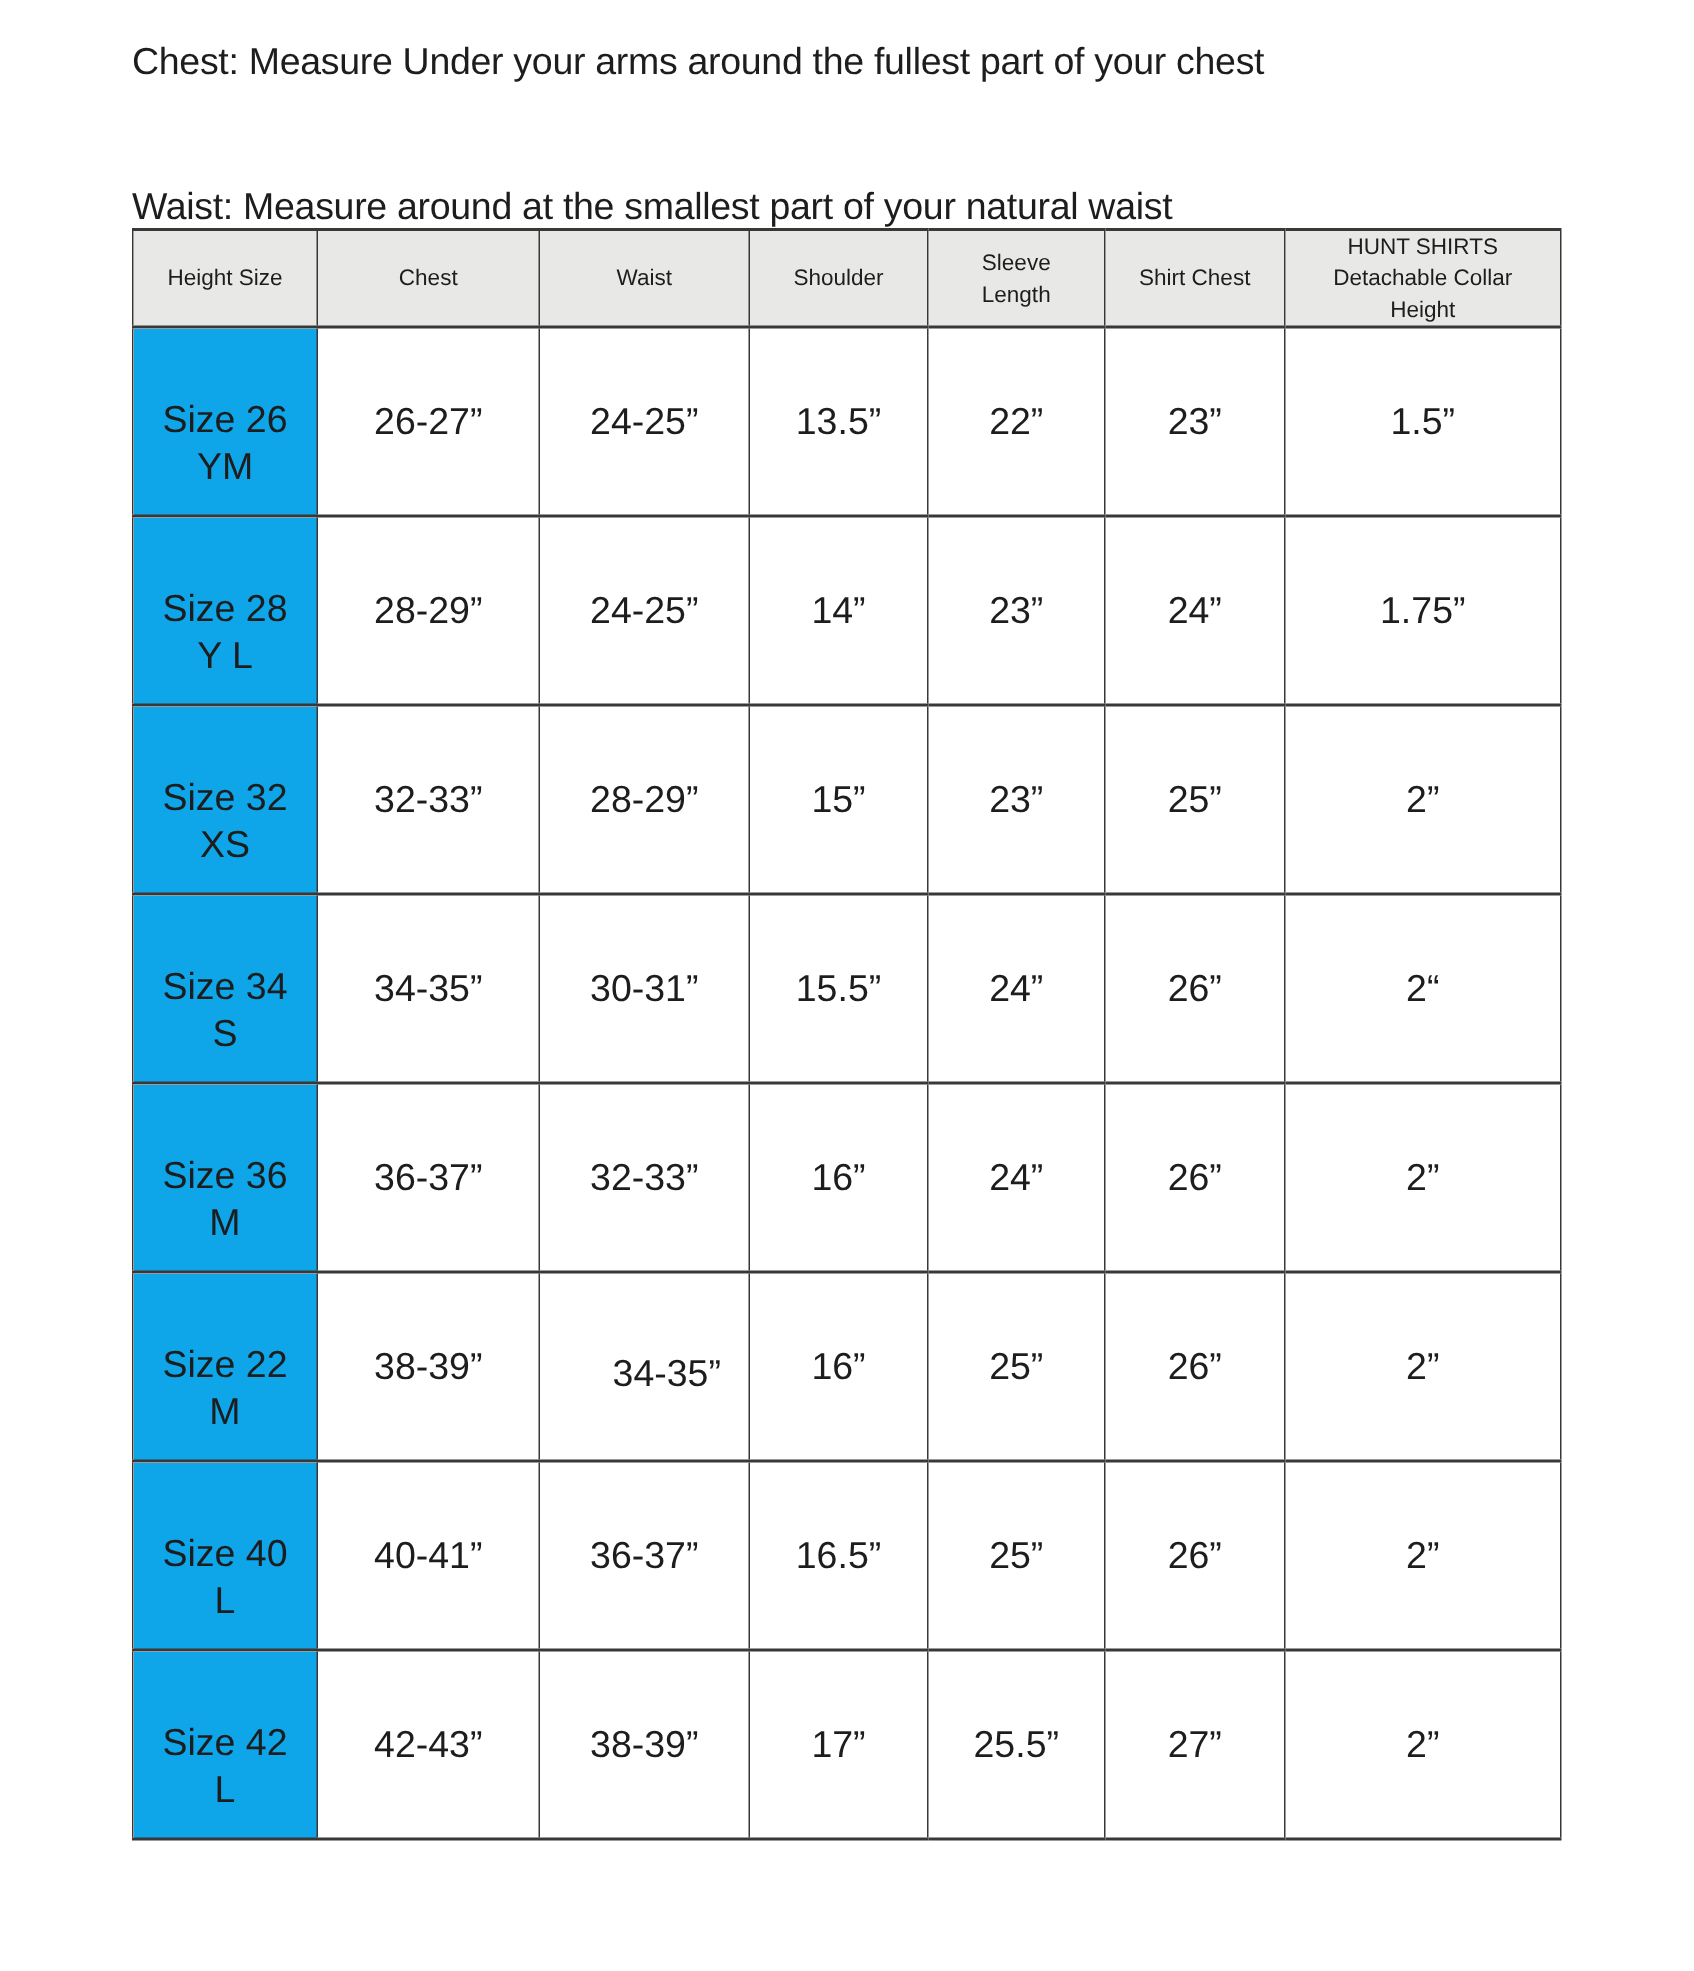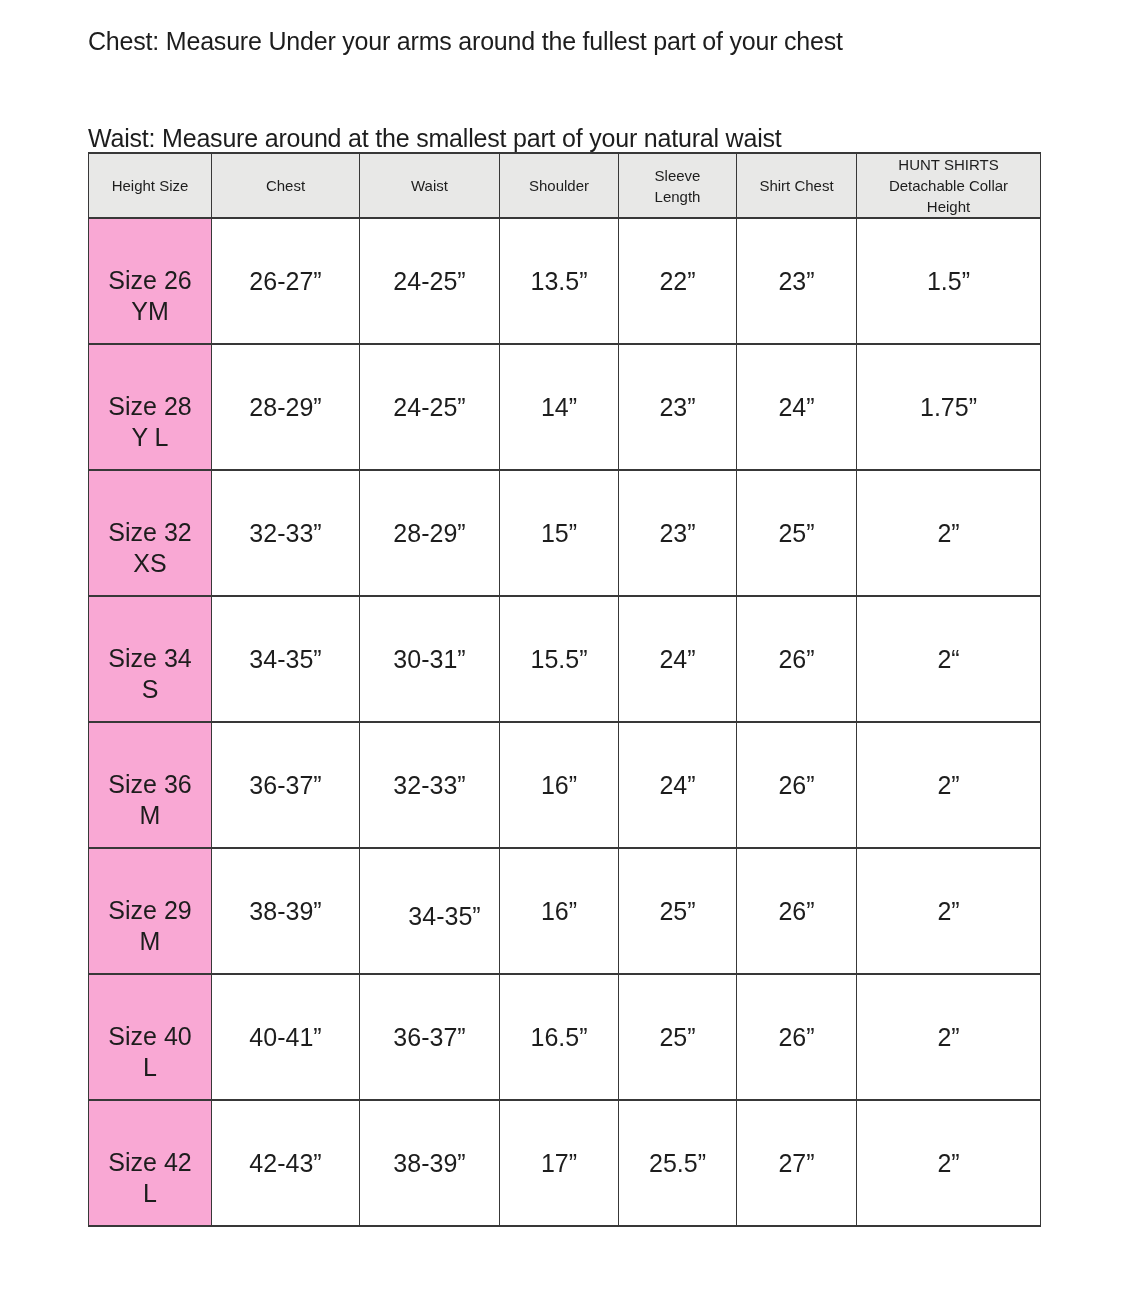--- a/index.html
+++ b/index.html
@@ -50,21 +50,21 @@
     white-space: pre-line;
     vertical-align: middle;
   }
   .size-chart tbody td {
     height: 94px;
     background: #ffffff;
     font-size: 25px;
     vertical-align: middle;
   }
   .size-chart td.size-col {
-    background: #f9a8d4;
+    background: #0ea5e9;
     white-space: pre-line;
     line-height: 31px;
     padding-top: 30px;
   }
   
   .size-chart tbody tr:nth-child(6) td:nth-child(3) {
     padding-left: 30px;
     padding-top: 10px;
   }
 </style>
@@ -145,21 +145,21 @@
         <td class="size-col">Size 36
 M</td>
         <td>36-37”</td>
         <td>32-33”</td>
         <td>16”</td>
         <td>24”</td>
         <td>26”</td>
         <td>2”</td>
       </tr>
       <tr>
-        <td class="size-col">Size 29
+        <td class="size-col">Size 22
 M</td>
         <td>38-39”</td>
         <td>34-35”</td>
         <td>16”</td>
         <td>25”</td>
         <td>26”</td>
         <td>2”</td>
       </tr>
       <tr>
         <td class="size-col">Size 40

